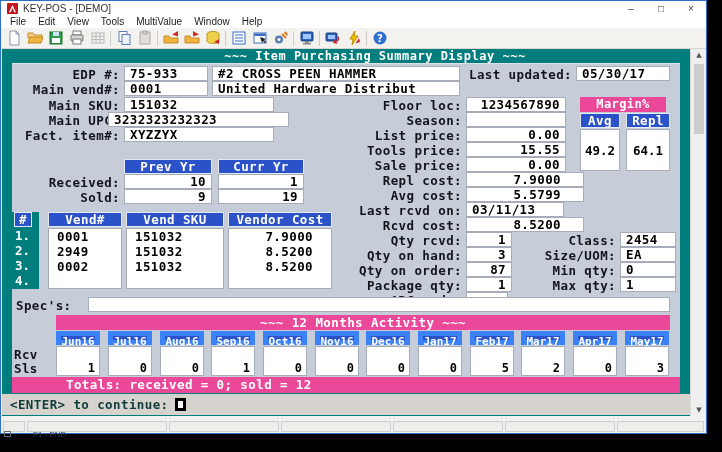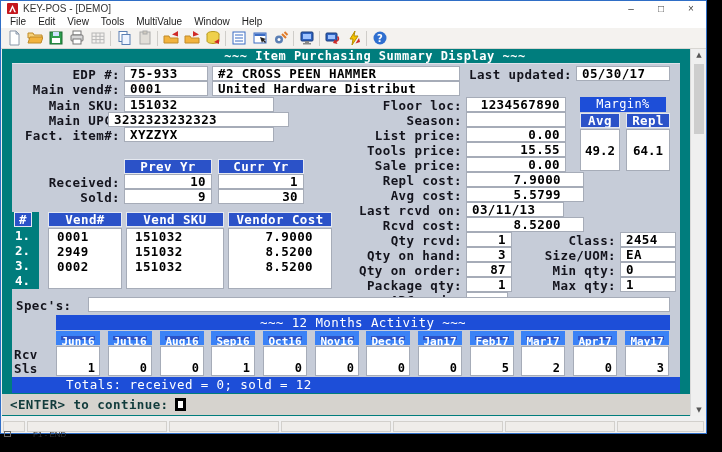--- a/index.html
+++ b/index.html
@@ -40,21 +40,21 @@
          letter-spacing:.4px; color:#14141d; text-align:right; white-space:pre; }
   .lbl.ll { text-align:left; }
   .fld { position:absolute; height:15px; line-height:13px; background:#fff;
          border:1px solid #a6acb8; font-weight:bold; font-size:12.5px; letter-spacing:.4px;
          color:#000; white-space:pre; overflow:hidden; padding:0 5px; }
   .fld.r  { text-align:right; }
   .fld.rr { text-align:right; padding-right:22px; }
   .bhdr { position:absolute; height:15px; line-height:13px; background:#2b52c8; color:#fff;
           font-weight:bold; font-size:12.5px; letter-spacing:.4px; text-align:center;
           border:1px solid #e4e8f0; overflow:hidden; }
-  .tealbox { position:absolute; background:#1d4ed8; color:#fff; font-weight:normal;
+  .tealbox { position:absolute; background:#ec4899; color:#fff; font-weight:bold;
              font-size:12px; letter-spacing:.4px; text-align:center; line-height:15px; }
   .bigfld { position:absolute; background:#fff; border:1px solid #a6acb8; display:flex;
             align-items:center; justify-content:center; font-weight:bold; font-size:12.5px; }
   .numstrip { position:absolute; left:0; top:148px; width:27px; height:77px; background:#007d7d; }
   .vnum { position:absolute; left:3px; width:22px; height:15px; line-height:15px; color:#fff;
           font-weight:bold; font-size:12.5px; }
   .vcol { position:absolute; top:164px; background:#fff; border:1px solid #a6acb8; height:61px; }
   .vline { height:15px; line-height:15px; font-weight:bold; font-size:12.5px; letter-spacing:.4px;
            white-space:pre; padding-left:8px; }
   .vcol.costs .vline { text-align:right; padding-right:18px; padding-left:0; }
@@ -289,21 +289,21 @@
       <div class="bigfld" style="left:568px;top:65px;width:40px;height:42px">49.2</div>
       <div class="bigfld" style="left:614px;top:65px;width:44px;height:42px">64.1</div>
 
       <div class="bhdr" style="left:112px;top:95px;width:88px">Prev Yr</div>
       <div class="bhdr" style="left:206px;top:95px;width:86px">Curr Yr</div>
       <div class="lbl" style="left:0;top:111px;width:108px">Received:</div>
       <div class="fld r" style="left:112px;top:110px;width:88px">10</div>
       <div class="fld r" style="left:206px;top:110px;width:86px">1</div>
       <div class="lbl" style="left:0;top:126px;width:108px">Sold:</div>
       <div class="fld r" style="left:112px;top:125px;width:88px">9</div>
-      <div class="fld r" style="left:206px;top:125px;width:86px">30</div>
+      <div class="fld r" style="left:206px;top:125px;width:86px">19</div>
 
       <div class="numstrip"></div>
       <div class="bhdr" style="left:2px;top:148px;width:18px">#</div>
       <div class="bhdr" style="left:36px;top:148px;width:74px">Vend#</div>
       <div class="bhdr" style="left:114px;top:148px;width:98px">Vend SKU</div>
       <div class="bhdr" style="left:216px;top:148px;width:104px">Vendor Cost</div>
       <div class="vnum" style="top:164px">1.</div>
       <div class="vnum" style="top:179px">2.</div>
       <div class="vnum" style="top:194px">3.</div>
       <div class="vnum" style="top:209px">4.</div>

